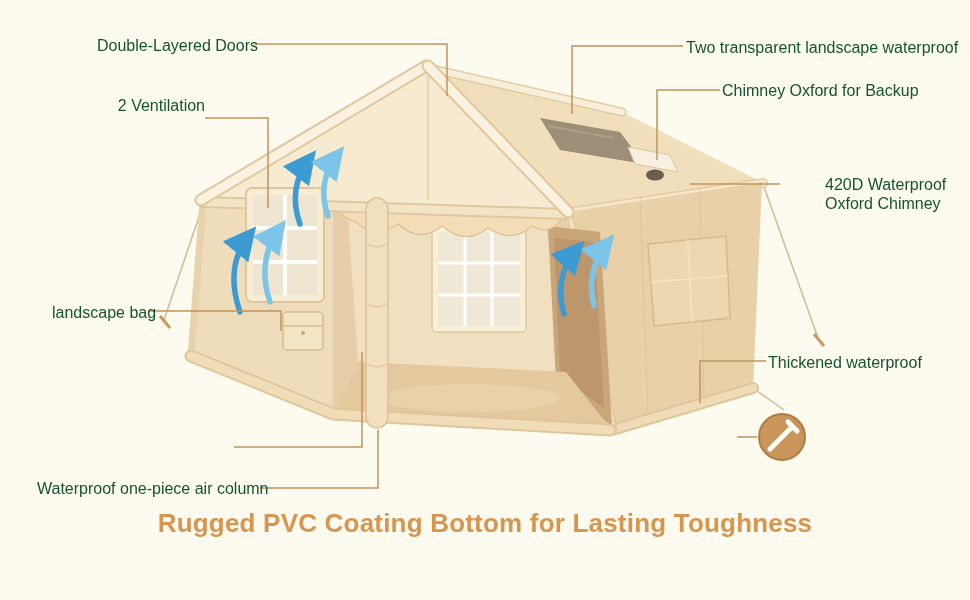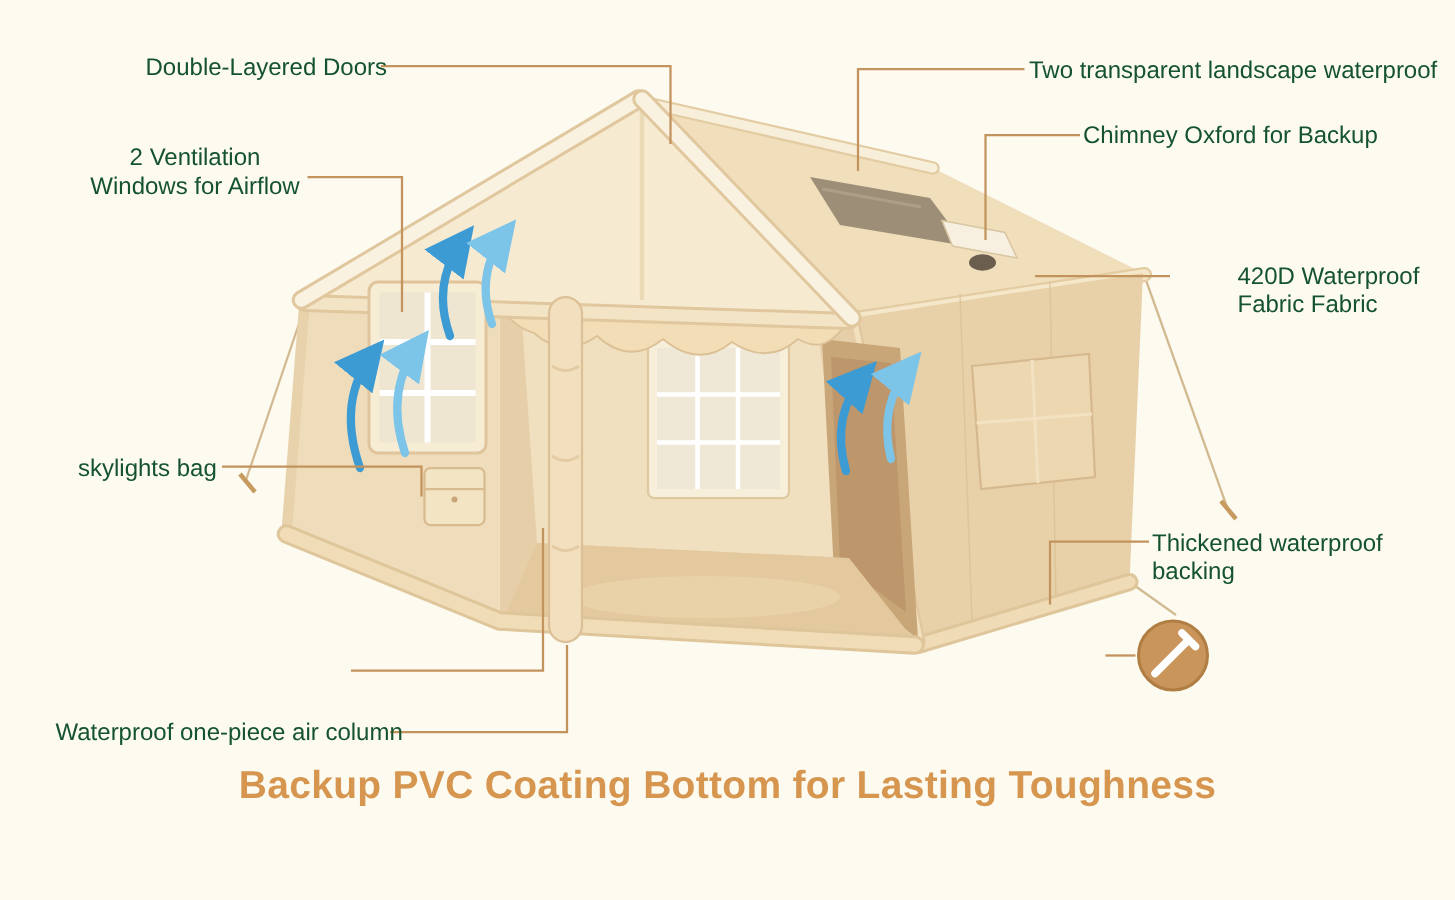--- a/index.html
+++ b/index.html
@@ -6,21 +6,21 @@
   .stage{
     position:relative;width:970px;height:600px;background:#fdfaf0;
     overflow:hidden;font-family:"Liberation Sans",sans-serif;
   }
   .diagram-svg{position:absolute;left:0;top:0;}
   .callout{
     position:absolute;font-size:16px;color:#14532d;white-space:nowrap;
     line-height:19px;
   }
   .callout .line{display:block;}
-  .center{text-align:center;}
+  .center{text-align:right;}
   .headline{
     position:absolute;left:0;top:508px;width:100%;text-align:center;
     font-size:26px;font-weight:bold;color:#d6964f;letter-spacing:.2px;
   }
 </style>
 </head>
 <body>
 
 <div class="stage">
 
@@ -139,34 +139,32 @@
   </svg>
 
   <div class="callout" style="left:97px;top:36px">Double-Layered Doors</div>
 
   <div class="callout" style="left:686px;top:38px">Two transparent landscape waterproof</div>
 
   <div class="callout" style="left:722px;top:81px">Chimney Oxford for Backup</div>
 
   <div class="callout center" style="left:55px;top:96px;width:150px">
     <span class="line">2 Ventilation</span>
-    <span class="line">Windows for Airflow</span>
   </div>
 
   <div class="callout" style="left:825px;top:175px">
     <span class="line">420D Waterproof</span>
-    <span class="line">Fabric Fabric</span>
+    <span class="line">Oxford Chimney</span>
   </div>
 
-  <div class="callout" style="left:52px;top:303px">skylights bag</div>
+  <div class="callout" style="left:52px;top:303px">landscape bag</div>
 
   <div class="callout" style="left:768px;top:353px">
     <span class="line">Thickened waterproof</span>
-    <span class="line">backing</span>
   </div>
 
 
   <div class="callout" style="left:37px;top:479px">Waterproof one-piece air column</div>
 
 
-  <div class="headline">Backup PVC Coating Bottom for Lasting Toughness</div>
+  <div class="headline">Rugged PVC Coating Bottom for Lasting Toughness</div>
 
 </div>
 
 </body></html>

